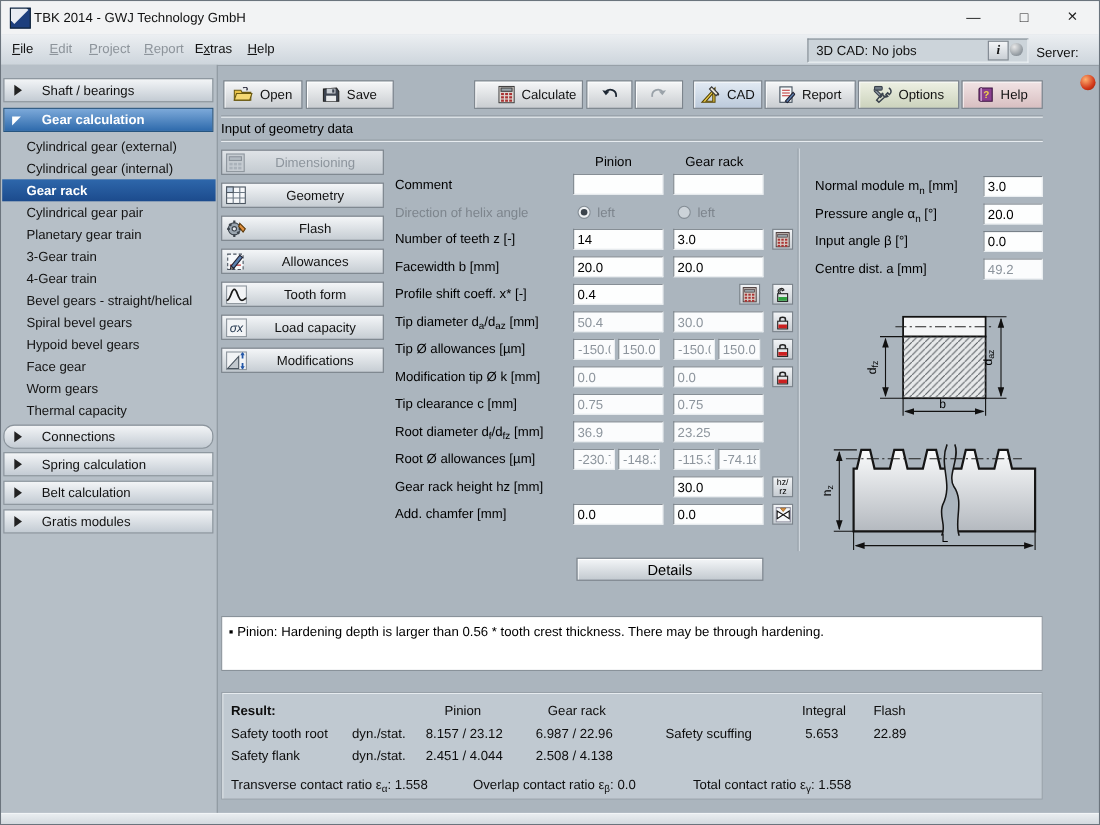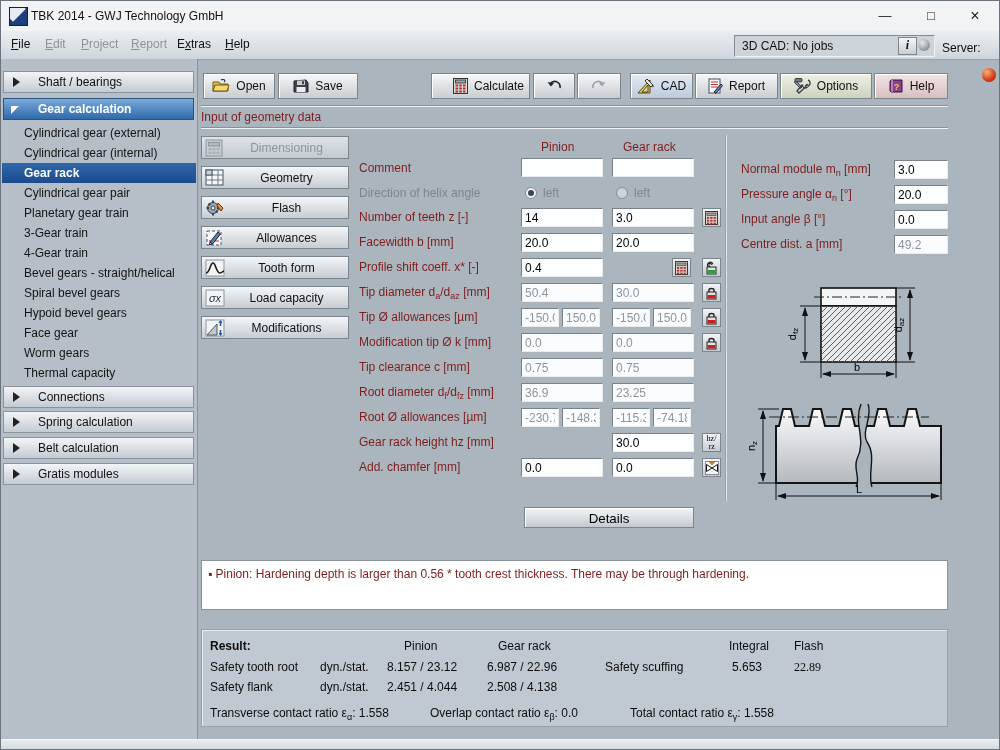--- a/index.html
+++ b/index.html
@@ -47,32 +47,32 @@
   .tbtn.pink{background:linear-gradient(#f2e4e5,#d8bfc1);}
   .groove{position:absolute;height:0;border-top:1px solid #89929a;border-bottom:1px solid #eef2f5;}
   .vgroove{position:absolute;width:0;border-left:1px solid #98a1a9;border-right:1px solid #dde3e8;}
   
   .stagebtn{position:absolute;left:200px;width:148px;height:23px;background:linear-gradient(#f4f6f8,#c6cdd3);
     border:1px solid #7c848c;box-sizing:border-box;display:flex;align-items:center;cursor:pointer;}
   .stagebtn .cap{flex:1;text-align:center;}
   .stagebtn.dis{color:#8d959d;cursor:default;background:linear-gradient(#dfe3e7,#c3cad0);}
   .stageicon{width:20px;height:18px;margin-left:3px;flex:0 0 auto;}
   
-  .lbl{position:absolute;color:#7f1d1d;white-space:nowrap;}
+  .lbl{position:absolute;color:#000000;white-space:nowrap;}
   .lbl.gray{color:#7d858d;}
   .fld{position:absolute;height:19px;background:#fdfefe;border:1px solid;border-color:#79828a #e9edf0 #e9edf0 #79828a;
     box-sizing:border-box;font-family:"Liberation Sans","DejaVu Sans",sans-serif;font-size:12px;color:#000;padding:0 3px;outline:none;}
   .fld.off{color:#8d959d;background:#fbfcfd;}
   sub.s{font-size:9px;}
   .radio{position:absolute;width:12px;height:12px;border-radius:50%;border:1px solid #848d95;background:#eef1f3;box-sizing:border-box;}
   .radio.on:after{content:"";position:absolute;left:2px;top:2px;width:6px;height:6px;border-radius:50%;background:#3c444c;}
   .radio.offd{background:#ccd3d9;}
   .sqbtn{position:absolute;width:19px;height:19px;background:linear-gradient(#f2f4f6,#c6ccd2);border:1px solid #7c848c;
     box-sizing:border-box;display:flex;align-items:center;justify-content:center;cursor:pointer;padding:0;}
-  .hzrz{font-size:8px;line-height:8px;text-align:left;display:block;font-family:Liberation Serif, serif;}
+  .hzrz{font-size:8px;line-height:8px;text-align:left;display:block;}
   .detbtn{position:absolute;left:523px;top:506px;width:170px;height:21px;background:linear-gradient(#f4f6f8,#c3cad0);
     border:1px solid #7c848c;box-shadow:inset 1px 1px 0 #fff;text-align:center;line-height:19px;cursor:pointer;box-sizing:border-box;}
   
   .warnbox{position:absolute;left:200px;top:559px;width:747px;height:50px;background:#fff;border:1px solid #89929a;box-sizing:border-box;}
   .resultpanel{position:absolute;left:200px;top:628px;width:747px;height:98px;background:#c0c9d1;
     border:1px solid #98a1a9;box-shadow:inset 1px 1px 0 #e6ebef;box-sizing:border-box;}
   .rtext{position:absolute;white-space:nowrap;color:#0d0d0d;}
   .statusbar{position:absolute;left:0;top:738px;width:100%;height:12px;background:linear-gradient(#e9edf0,#ccd3d9);border-top:1px solid #f2f5f7;}
   svg text{font-family:"Liberation Sans","DejaVu Sans",sans-serif;}
 </style>
@@ -120,21 +120,21 @@
     <div class="sb-item" style="top:124px;"><span class="cap">Cylindrical gear pair</span></div>
     <div class="sb-item" style="top:144px;"><span class="cap">Planetary gear train</span></div>
     <div class="sb-item" style="top:164px;"><span class="cap">3-Gear train</span></div>
     <div class="sb-item" style="top:184px;"><span class="cap">4-Gear train</span></div>
     <div class="sb-item" style="top:204px;"><span class="cap">Bevel gears - straight/helical</span></div>
     <div class="sb-item" style="top:224px;"><span class="cap">Spiral bevel gears</span></div>
     <div class="sb-item" style="top:244px;"><span class="cap">Hypoid bevel gears</span></div>
     <div class="sb-item" style="top:264px;"><span class="cap">Face gear</span></div>
     <div class="sb-item" style="top:284px;"><span class="cap">Worm gears</span></div>
     <div class="sb-item" style="top:304px;"><span class="cap">Thermal capacity</span></div>
-    <div class="sb-header" style="top:327px;">
+    <div class="sb-header" style="top:327px;border-radius:10px;">
       <span class="tri-r"></span>
       <span class="cap">Connections</span>
     </div>
     <div class="sb-header" style="top:352px;">
       <span class="tri-r"></span>
       <span class="cap">Spring calculation</span>
     </div>
     <div class="sb-header" style="top:378px;">
       <span class="tri-r"></span>
       <span class="cap">Belt calculation</span>
@@ -525,21 +525,21 @@
     <span class="rtext" style="left:296px;top:9px;">Gear rack</span>
     <span class="rtext" style="left:527px;top:9px;">Integral</span>
     <span class="rtext" style="left:592px;top:9px;">Flash</span>
 
     <span class="rtext" style="left:8px;top:30px;">Safety tooth root</span>
     <span class="rtext" style="left:118px;top:30px;">dyn./stat.</span>
     <span class="rtext" style="left:185px;top:30px;">8.157  / 23.12</span>
     <span class="rtext" style="left:285px;top:30px;">6.987  / 22.96</span>
     <span class="rtext" style="left:403px;top:30px;">Safety scuffing</span>
     <span class="rtext" style="left:530px;top:30px;">5.653</span>
-    <span class="rtext" style="left:592px;top:30px;font-family:Liberation Serif, serif;">22.89</span>
+    <span class="rtext" style="left:592px;top:30px;">22.89</span>
 
     <span class="rtext" style="left:8px;top:50px;">Safety flank</span>
     <span class="rtext" style="left:118px;top:50px;">dyn./stat.</span>
     <span class="rtext" style="left:185px;top:50px;">2.451  / 4.044</span>
     <span class="rtext" style="left:285px;top:50px;">2.508  / 4.138</span>
 
     <span class="rtext" style="left:8px;top:76px;"><span>Transverse contact ratio ε</span><sub class="s">α</sub><span>:  1.558</span></span>
     <span class="rtext" style="left:228px;top:76px;"><span>Overlap contact ratio ε</span><sub class="s">β</sub><span>:  0.0</span></span>
     <span class="rtext" style="left:428px;top:76px;"><span>Total contact ratio ε</span><sub class="s">γ</sub><span>:  1.558</span></span>
   </div>

